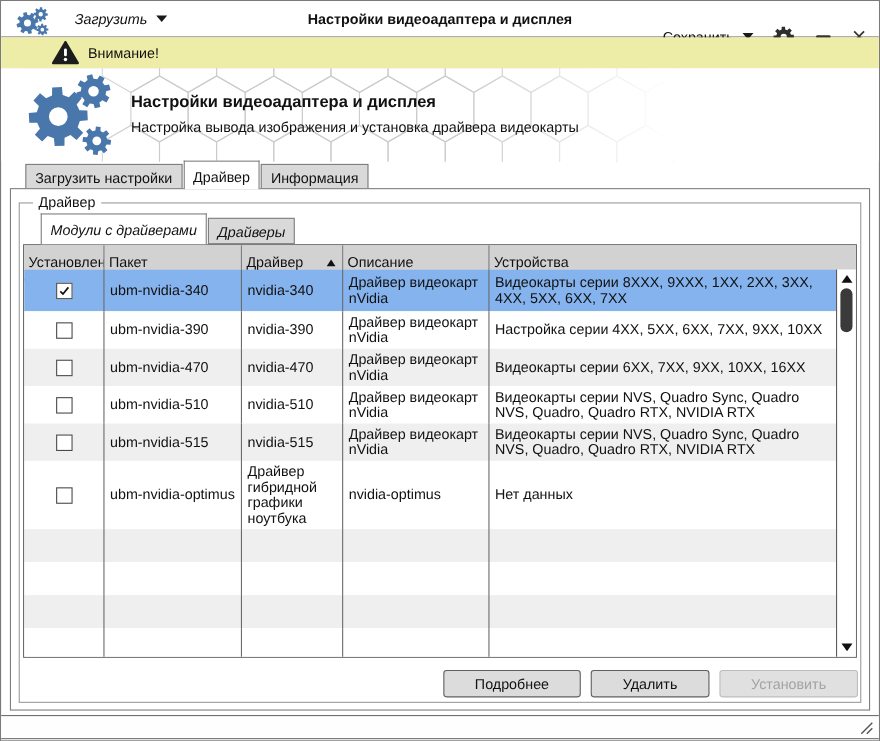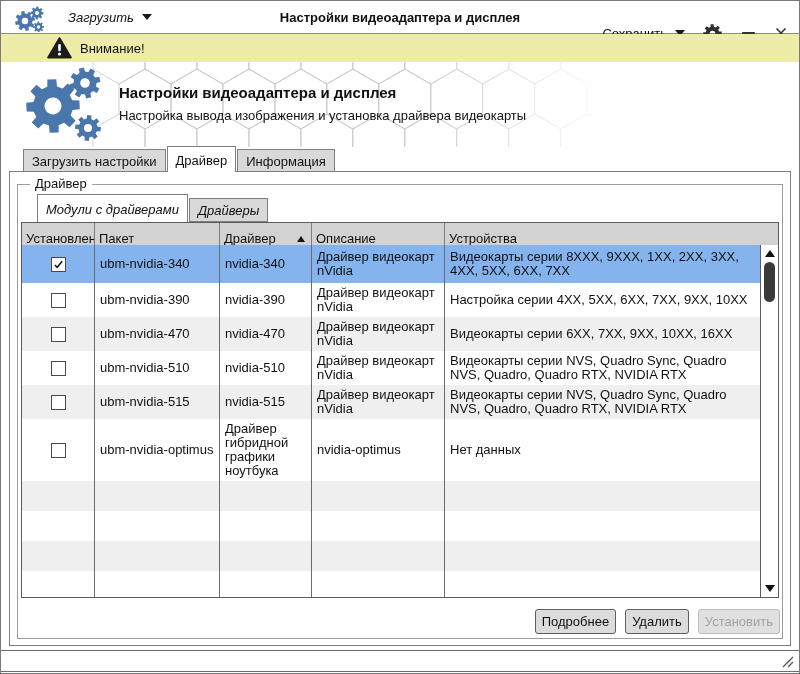--- a/index.html
+++ b/index.html
@@ -70,21 +70,21 @@
   .vscroll{position:absolute;top:22px;right:0;bottom:0;width:18px;background:#fff;border-left:1px solid #5c5c5c;box-sizing:border-box;}
   .sb-btn{position:absolute;left:0;width:100%;height:15px;display:flex;align-items:center;justify-content:center;}
   .sb-btn.up{top:1px;}
   .sb-btn.down{bottom:1px;}
   .tri-up{width:0;height:0;border-left:5px solid transparent;border-right:5px solid transparent;border-bottom:7px solid #111;}
   .tri-down{width:0;height:0;border-left:5px solid transparent;border-right:5px solid transparent;border-top:7px solid #111;}
   .sb-thumb{position:absolute;left:3px;right:3px;top:17px;height:40px;background:#3a3a3a;border-radius:7px;}
 
   
   .btnrow{position:absolute;right:2px;top:424px;display:flex;gap:9px;}
-  .btn{font-family:"Liberation Sans","DejaVu Sans",sans-serif;font-size:13px;height:25px;padding:0 6px;background:#dcdcdc;border:1px solid #5f5f5f;border-radius:3px;color:#111;}
+  .btn{font-family:"Liberation Sans","DejaVu Sans",sans-serif;font-size:13px;height:25px;padding:0 28px;background:#dcdcdc;border:1px solid #5f5f5f;border-radius:3px;color:#111;}
   .btn.disabled{color:#a3a3a3;border-color:#bcbcbc;background:#e0e0e0;}
 
   
   .statusbar{position:absolute;left:0;right:0;top:649px;height:20px;background:#fefefe;border-top:1px solid #6e6e6e;border-bottom:1px solid #6e6e6e;}
   .resize-grip{position:absolute;right:5px;top:3px;}
 </style>
 </head>
 <body>
 
 <div class="window">

